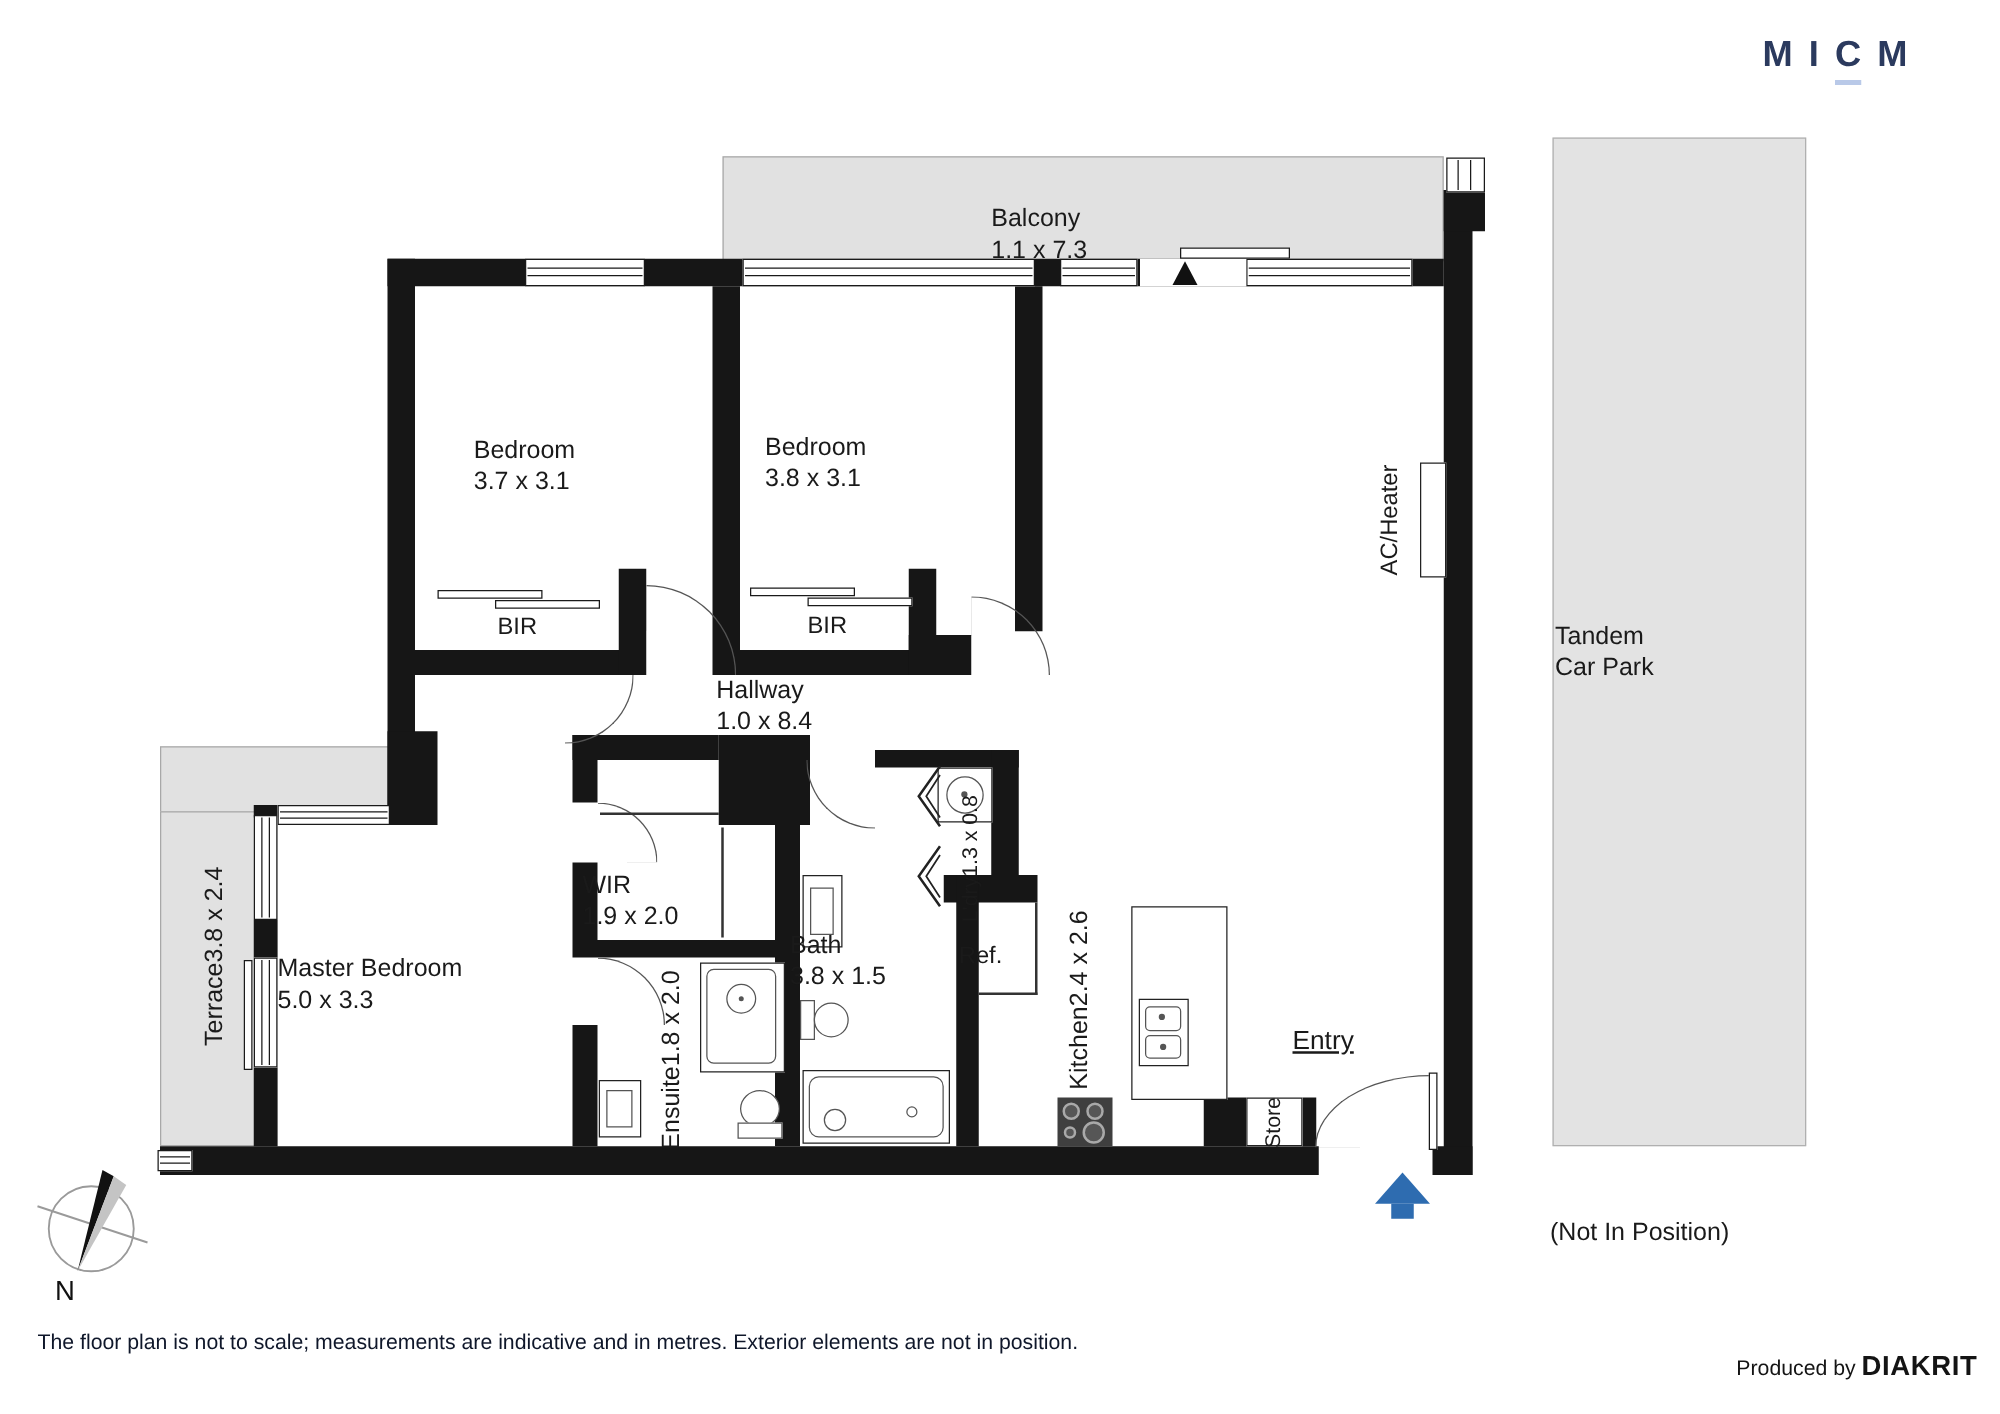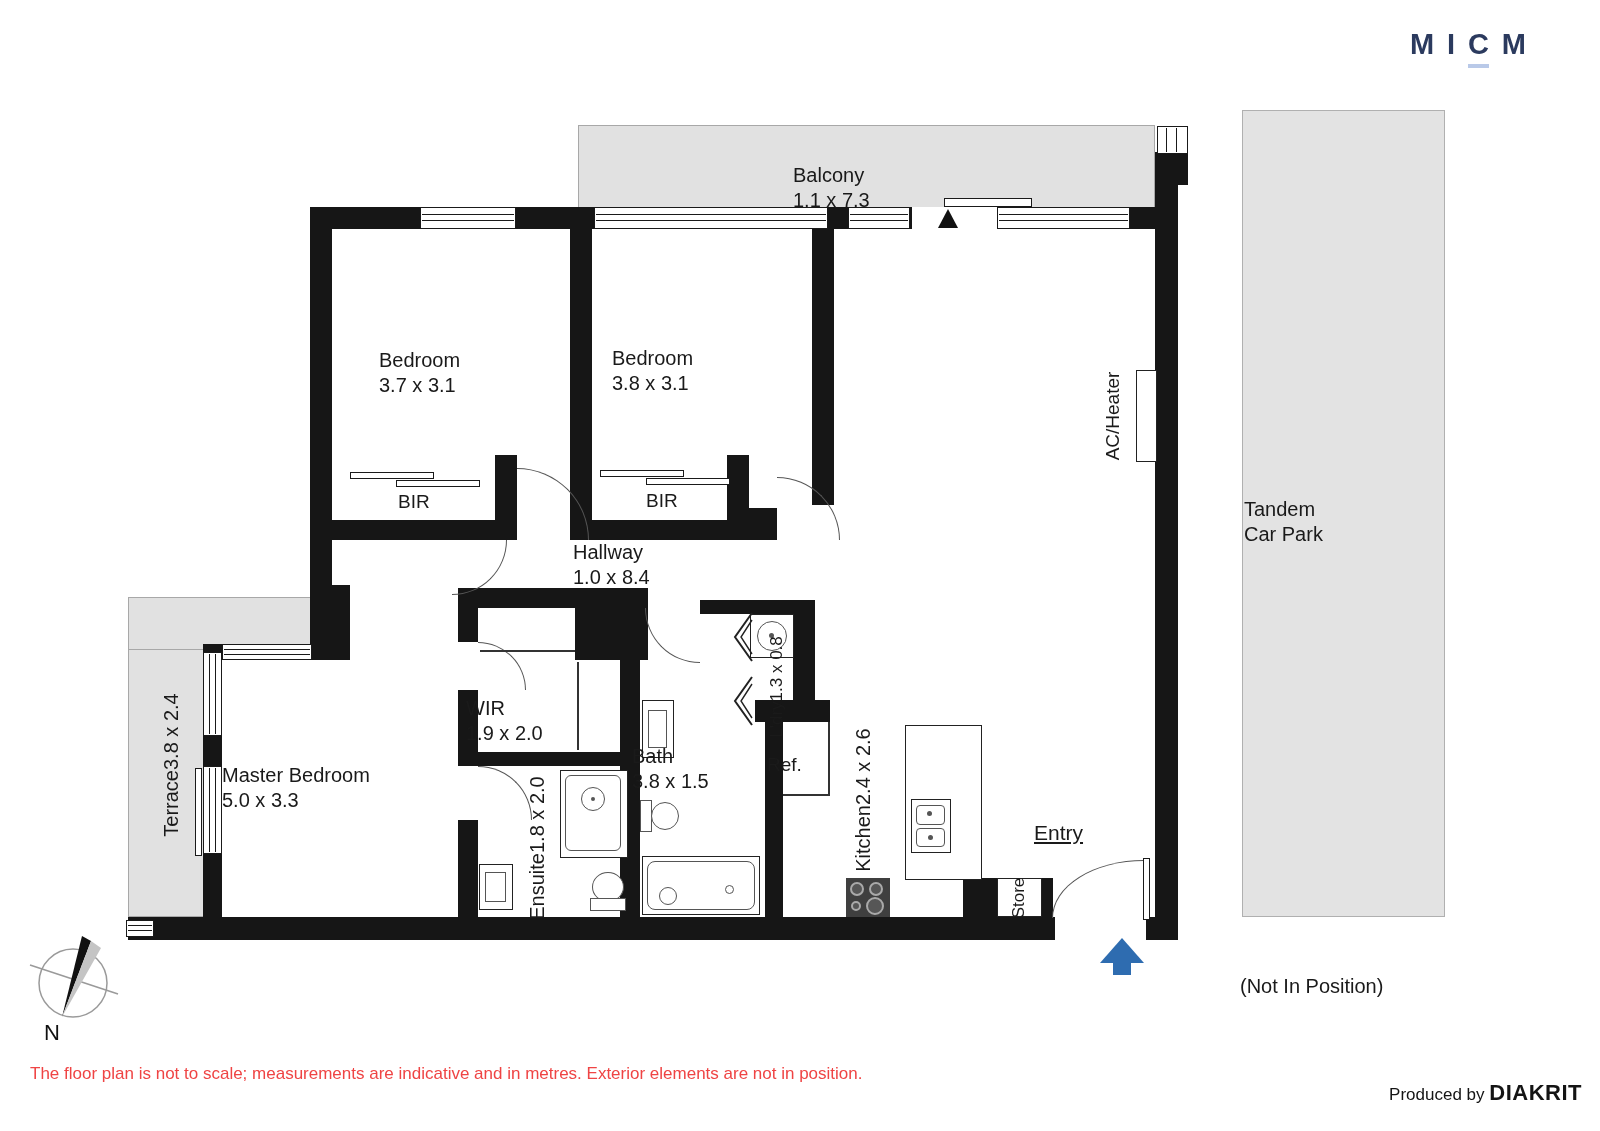--- a/index.html
+++ b/index.html
@@ -33,21 +33,21 @@
   .f20{font-size:20px;} .f19{font-size:19px;} .f17{font-size:17px;} .f21{font-size:21px;text-decoration:underline;}
   
   .tri-up-black{position:absolute;width:0;height:0;border-left:10px solid transparent;
     border-right:10px solid transparent;border-bottom:19px solid #111;}
   .arrow-tri{position:absolute;width:0;height:0;border-left:22px solid transparent;
     border-right:22px solid transparent;border-bottom:25px solid #2e6cb0;}
   
   .logo{position:absolute;left:1410px;top:28px;display:flex;width:116px;justify-content:space-between;
         font-size:29px;font-weight:700;color:#2b3a5e;letter-spacing:0;}
   .logo .c-under{border-bottom:4px solid #b9c9e8;padding-bottom:3px;}
-  .footer-text{position:absolute;font-size:17px;color:#ef4444;}
+  .footer-text{position:absolute;font-size:17px;color:#0f172a;}
   .produced{position:absolute;right:18px;top:1080px;font-size:17px;color:#141414;}
   .produced b{font-size:22px;letter-spacing:.5px;}
 </style>
 </head>
 <body>
 
 <div class="stage">
 
   <div class="logo">
     <span>M</span>

